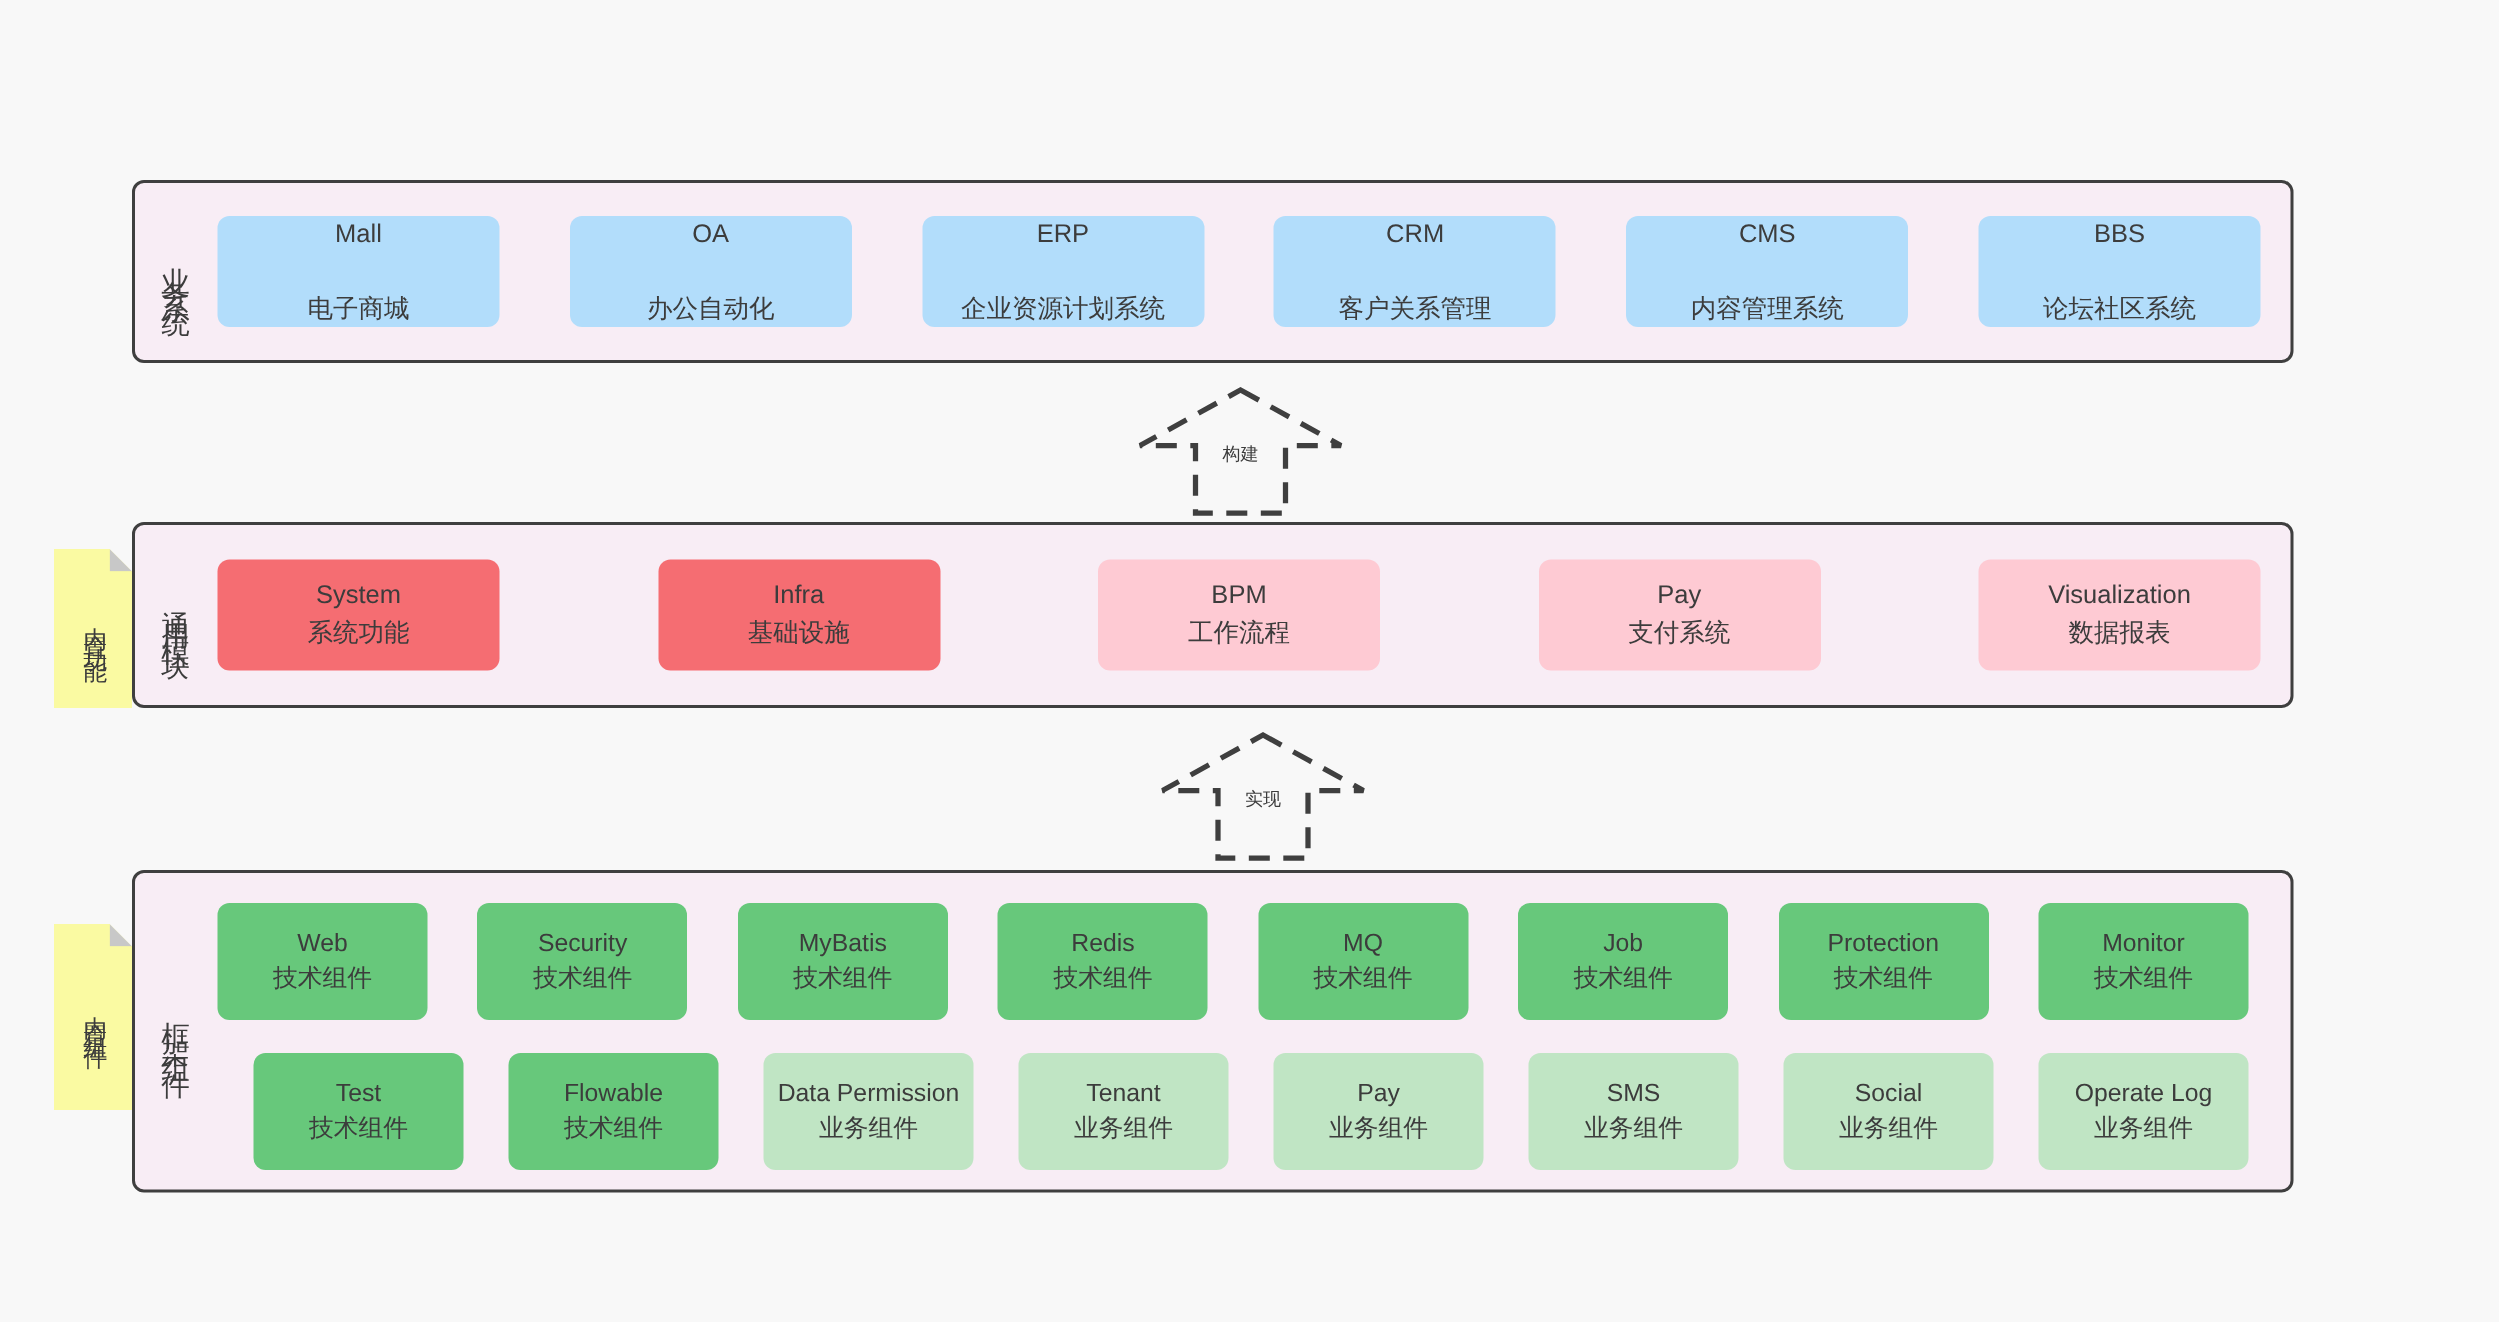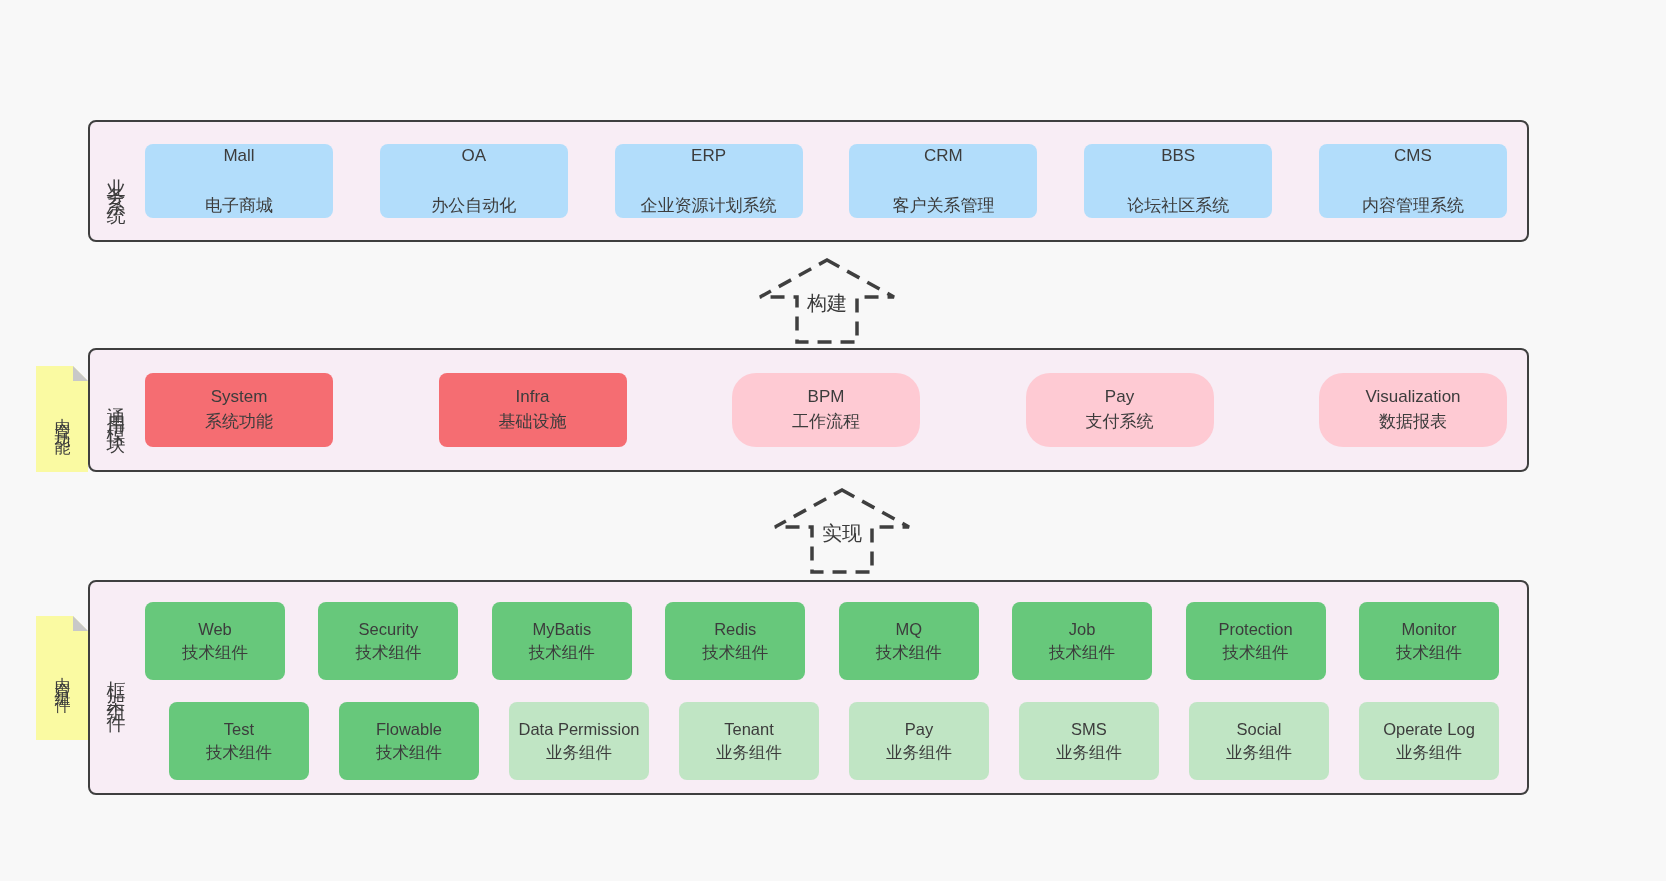--- a/index.html
+++ b/index.html
@@ -33,21 +33,21 @@
   .row-b{top:120px;height:78px;right:28px;padding-left:24px;}
   .box{
     display:flex;flex-direction:column;align-items:center;justify-content:center;
     border-radius:8px;text-align:center;font-size:17px;line-height:1.45;
     box-sizing:border-box;padding:2px 6px;
   }
   .row-mid .box{width:188px;}
   .row-a .box,.row-b .box{width:140px;font-size:16.5px;line-height:1.4;align-items:center;}
   .box-blue{background:var(--c-blue,#b2ddfb);gap:25px;}
   .box-red{background:var(--c-red,#f56d72);}
-  .box-pink{background:var(--c-pink,#fecad3);border-radius:24px;}
+  .box-pink{background:var(--c-pink,#fecad3);}
   .box-green{background:var(--c-green,#67c87b);}
   .box-greenlight{background:var(--c-greenlight,#c0e5c4);}
   .sticky{
     position:absolute;left:36px;width:52px;
     background:var(--c-sticky,#fafaa2);
   }
   .sticky-1{top:366px;height:106px;}
   .sticky-2{top:616px;height:124px;}
   .fold{position:absolute;top:0;right:0;width:15px;height:15px;}
   .fold::before{content:'';position:absolute;inset:0;background:var(--c-page,#f8f8f8);
@@ -62,21 +62,21 @@
   .arrow{position:absolute;width:140px;height:88px;}
   .arrow-1{left:757px;top:257px;}
   .arrow-2{left:772px;top:487px;}
   .arrow svg{position:absolute;inset:0;width:100%;height:100%;}
   .arrow polygon{
     fill:none;stroke:var(--c-border,#3f3f3f);stroke-width:3.5;
     stroke-dasharray:14 9;
   }
   .arrow-label{
     position:absolute;left:50%;top:46px;transform:translate(-50%,-50%);
-    background:var(--c-page,#f8f8f8);padding:1px 3px;font-size:20px;white-space:nowrap;
+    background:var(--c-page,#f8f8f8);padding:1px 3px;font-size:12px;white-space:nowrap;
   }
 </style>
 </head>
 <body>
 
 <div class="panel panel-1">
   <div class="panel-label">业务系统</div>
   <div class="boxrow row-mid">
       <div class="box box-blue">
         <div class="box-name">Mall</div>
@@ -88,26 +88,26 @@
       </div>
       <div class="box box-blue">
         <div class="box-name">ERP</div>
         <div class="box-desc">企业资源计划系统</div>
       </div>
       <div class="box box-blue">
         <div class="box-name">CRM</div>
         <div class="box-desc">客户关系管理</div>
       </div>
       <div class="box box-blue">
+        <div class="box-name">CMS</div>
+        <div class="box-desc">内容管理系统</div>
+      </div>
+      <div class="box box-blue">
         <div class="box-name">BBS</div>
         <div class="box-desc">论坛社区系统</div>
-      </div>
-      <div class="box box-blue">
-        <div class="box-name">CMS</div>
-        <div class="box-desc">内容管理系统</div>
       </div>
     </div>
 </div>
 
 <div class="arrow arrow-1">
   <svg viewBox="0 0 140 88">
     <polygon points="70,3 137,40 100,40 100,85 40,85 40,40 3,40"></polygon>
   </svg>
   <span class="arrow-label">构建</span>
 </div>

